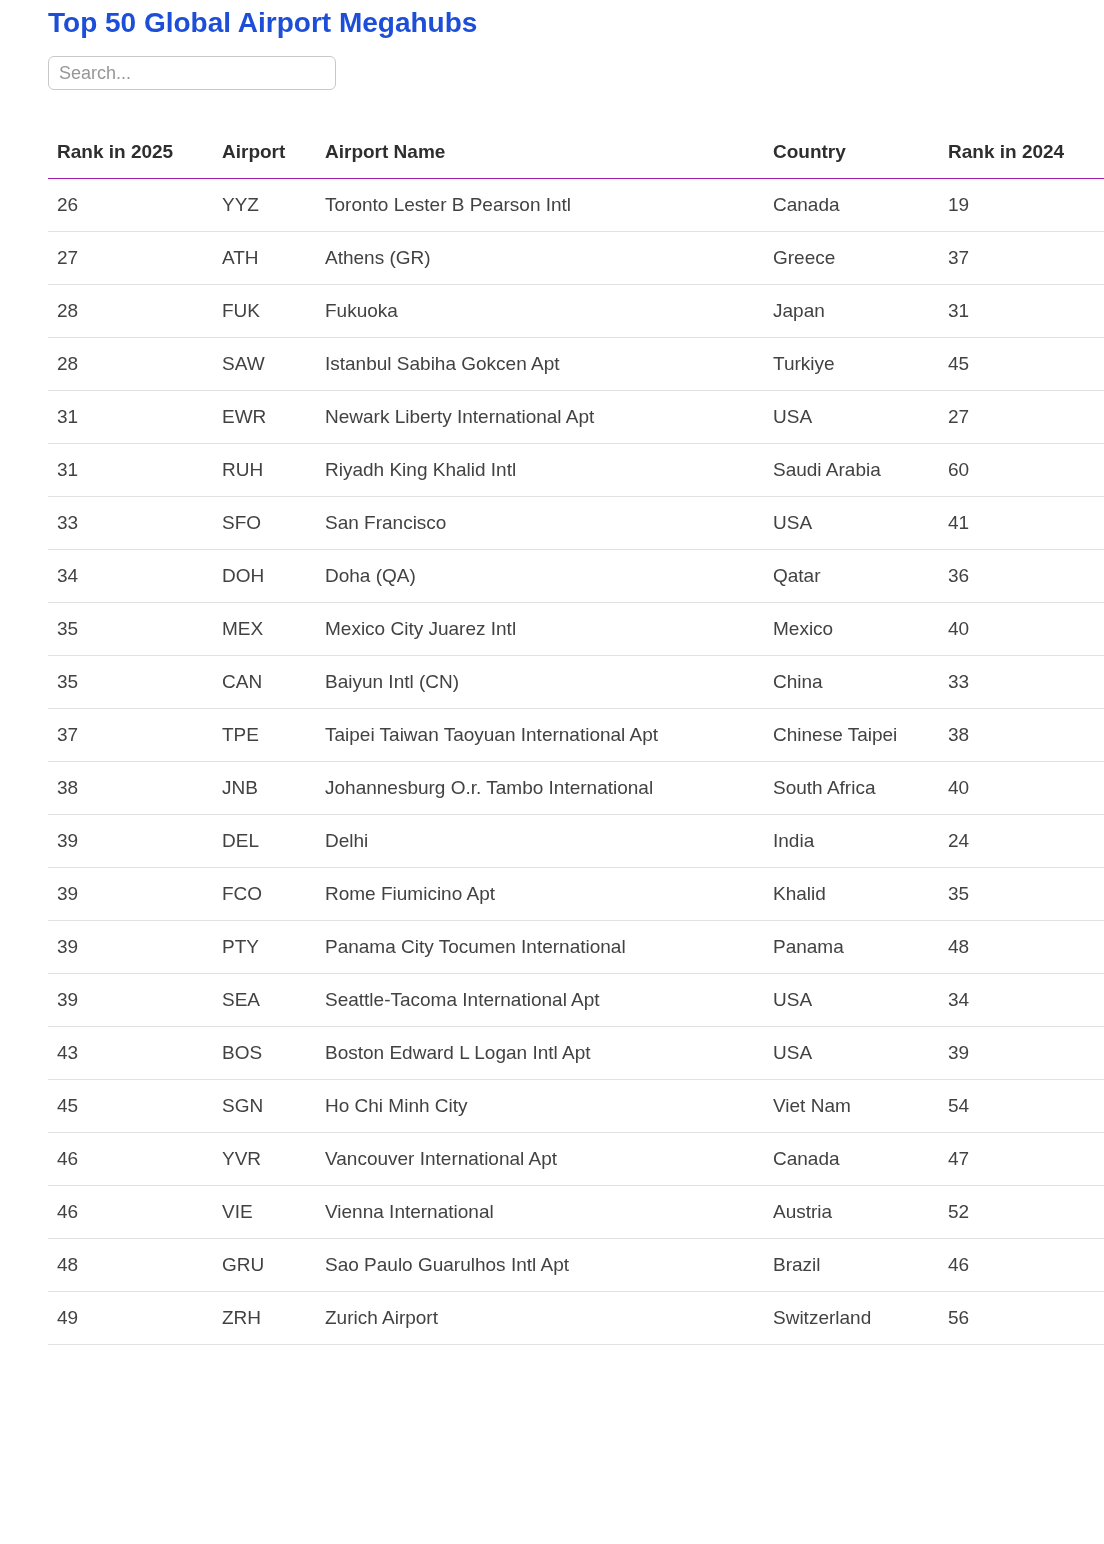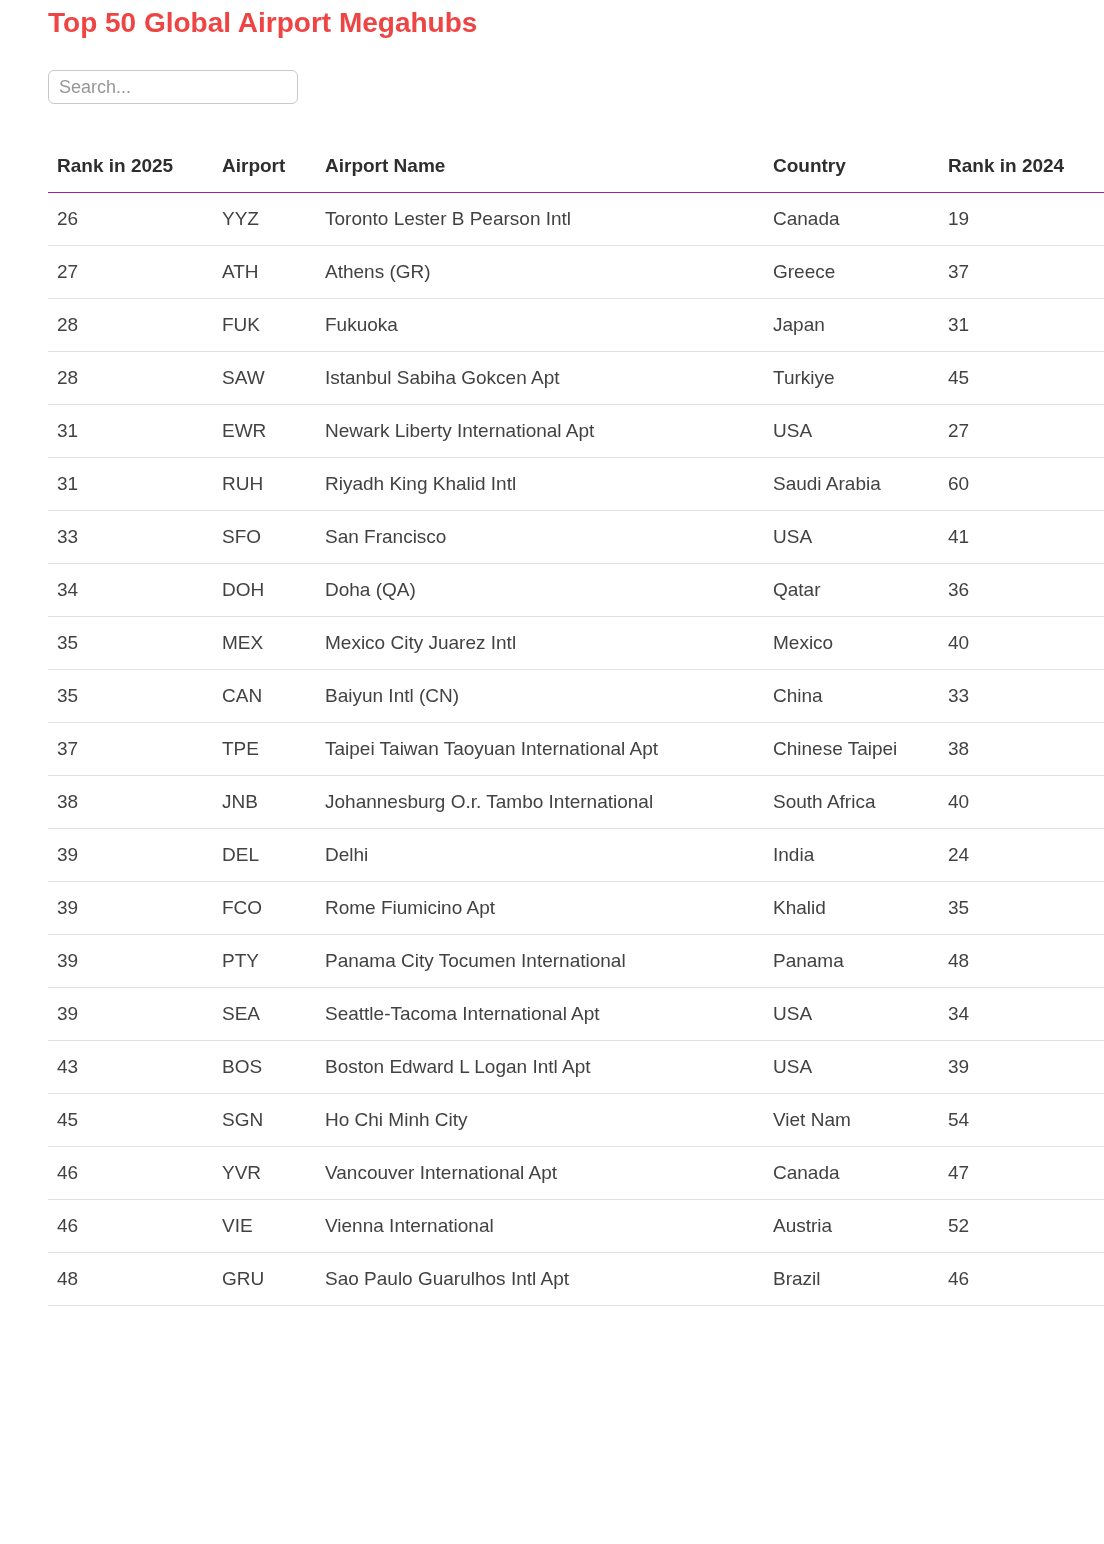--- a/index.html
+++ b/index.html
@@ -12,27 +12,27 @@
     min-height: 1544px;
     font-family: "Liberation Sans", "DejaVu Sans", sans-serif;
     color: #404040;
     box-sizing: border-box;
     padding: 7px 0 0 48px;
   }
   .page-title {
     font-size: 28px;
     line-height: 31px;
     font-weight: 700;
-    color: #ef4444;
+    color: #1d4ed8;
     margin: 0;
   }
   .search-input {
     display: block;
-    margin-top: 32px;
-    width: 250px;
+    margin-top: 18px;
+    width: 288px;
     height: 34px;
     box-sizing: border-box;
     border: 1px solid #c9c9c9;
     border-radius: 6px;
     padding: 8px 10px;
     font-family: "Liberation Sans", "DejaVu Sans", sans-serif;
     font-size: 18px;
     color: #404040;
     outline: none;
   }
@@ -237,14 +237,21 @@
         <td>Austria</td>
         <td>52</td>
       </tr>
       <tr>
         <td>48</td>
         <td>GRU</td>
         <td>Sao Paulo Guarulhos Intl Apt</td>
         <td>Brazil</td>
         <td>46</td>
       </tr>
+      <tr>
+        <td>49</td>
+        <td>ZRH</td>
+        <td>Zurich Airport</td>
+        <td>Switzerland</td>
+        <td>56</td>
+      </tr>
     </tbody>
 </table>
 
 </body></html>

